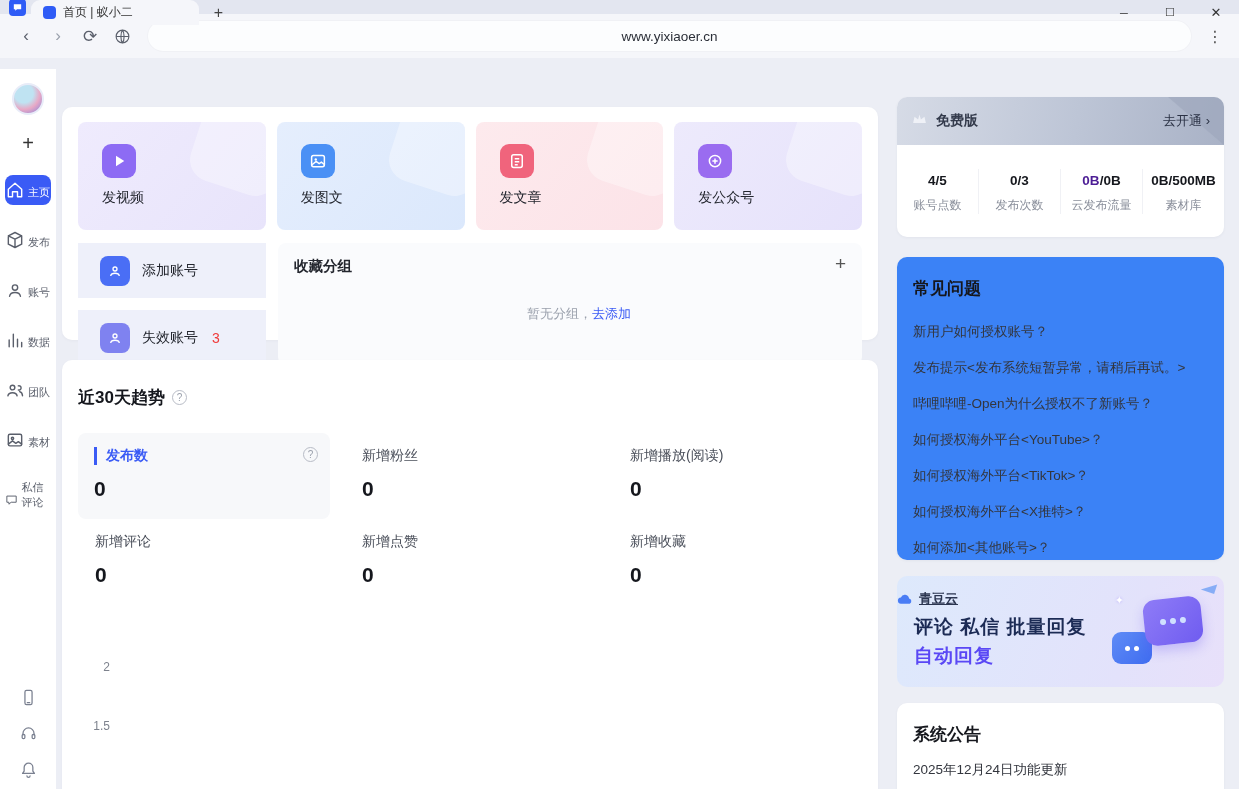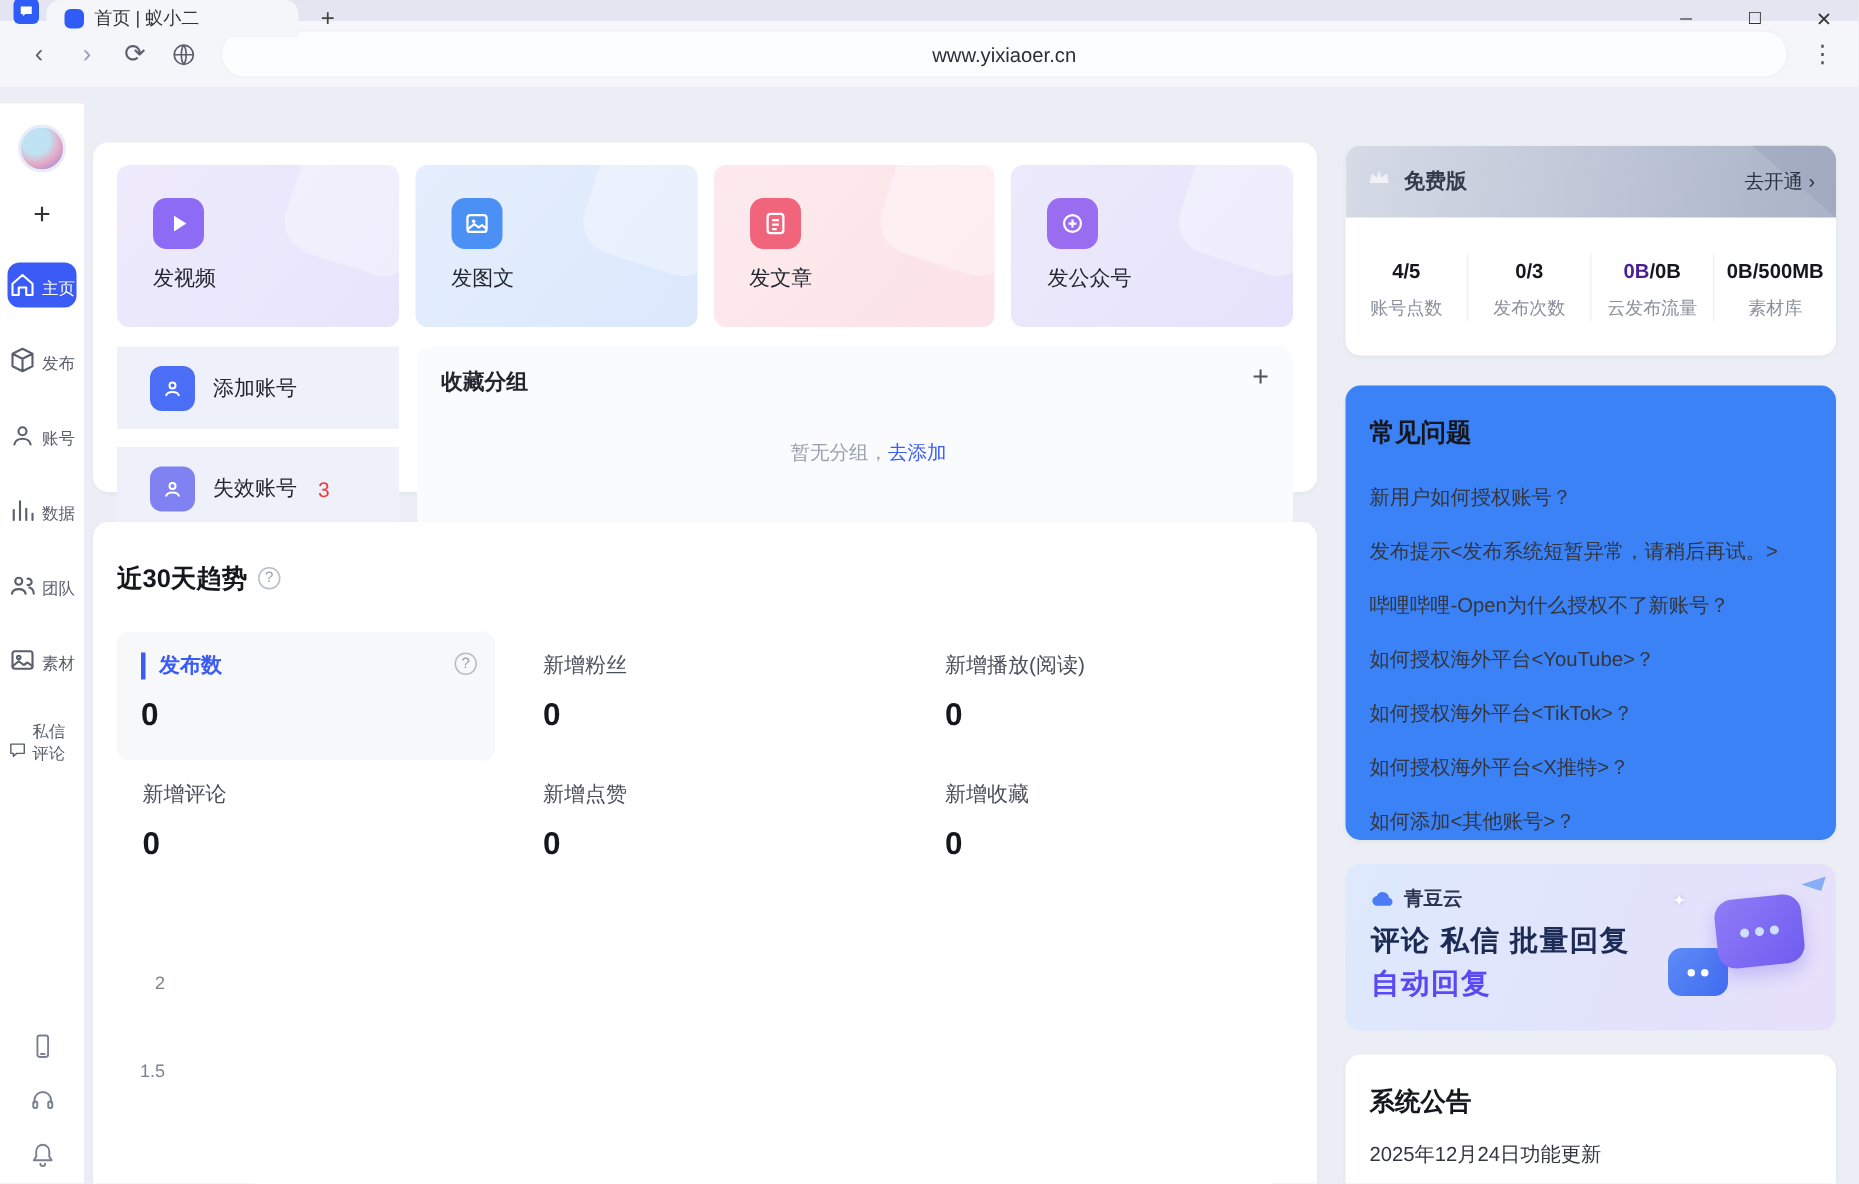--- a/index.html
+++ b/index.html
@@ -36,21 +36,21 @@
   .side-item { margin-top:20px; width:46px; display:flex; flex-direction:row; align-items:flex-end; gap:3px; font-size:11px; color:#5a5f6b; cursor:pointer; padding:5px 0; border-radius:8px; }
   .side-item svg { width:20px; height:20px; stroke:#5a5f6b; fill:none; stroke-width:1.7; stroke-linecap:round; stroke-linejoin:round; }
   .side-item.active { background:#3a5bf5; color:#fff; }
   .side-item.active svg { stroke:#fff; }
   .side-bottom { position:absolute; bottom:10px; left:0; width:56px; display:flex; flex-direction:column; align-items:center; gap:17px; }
   .side-bottom svg { width:19px; height:19px; stroke:#7a8090; fill:none; stroke-width:1.6; stroke-linecap:round; stroke-linejoin:round; cursor:pointer; }
 
   
   .main-col { position:absolute; left:6px; top:26px; width:816px; }
   .card { background:#fff; border-radius:10px; box-shadow:0 1px 3px rgba(40,50,80,0.04); }
-  .top-card { height:233px; padding:15px 16px; }
+  .top-card { height:233px; padding:15px 16px;margin-top:12px; }
   .quick-row { display:flex; gap:11px; }
   .quick-card { flex:1; height:108px; border-radius:8px; padding:22px 0 0 24px; cursor:pointer; position:relative; overflow:hidden; }
   .quick-card .qicon { width:34px; height:34px; border-radius:9px; display:flex; align-items:center; justify-content:center; }
   .quick-card .qicon svg { width:18px; height:18px; }
   .quick-card .qlabel { margin-top:11px; font-size:14px; color:#23262e; }
   .qc-video { background:linear-gradient(130deg,#efeBfd 0%,#e8e4fb 100%); }
   .qc-video .qicon { background:#8d6bf4; }
   .qc-image { background:linear-gradient(130deg,#e5eefd 0%,#dbe8fc 100%); }
   .qc-image .qicon { background:#4a90f5; }
   .qc-article { background:linear-gradient(130deg,#fdeaed 0%,#fce3e8 100%); }
@@ -102,21 +102,21 @@
   .pv { font-size:13.5px; font-weight:bold; color:#15171d; }
   .pv .hl { color:#4c1d95; }
   .pl { margin-top:9px; font-size:12px; color:#8a8f9b; }
 
   .faq-card { margin-top:20px; height:303px; padding:20px 16px 0 16px; background:#3b82f6; border-radius:10px; box-shadow:0 1px 3px rgba(40,50,80,0.05); }
   .sec-title { font-size:17px; font-weight:bold; color:#15171d; }
   .faq-list { margin-top:14px; }
   .faq-item { font-size:13.5px; color:#33363e; height:36px; line-height:36px; white-space:nowrap; overflow:hidden; cursor:pointer; }
 
   .banner { margin-top:16px; height:111px; border-radius:10px; background:linear-gradient(110deg,#dde9fc 0%,#e3e2fb 70%,#e8e0fa 100%); position:relative; overflow:hidden; cursor:pointer; }
-  .banner-logo { position:absolute; left:17px; top:14px; display:flex; align-items:center; gap:5px; font-size:13px; font-weight:bold; color:#2b3550; }
+  .banner-logo { position:absolute; left:0; top:14px; display:flex; align-items:center; gap:5px; font-size:13px; font-weight:bold; color:#2b3550;text-decoration:underline; }
   .banner-logo svg { width:17px; height:13px; }
   .banner-l1 { position:absolute; left:17px; top:38px; font-size:19px; font-weight:bold; color:#1c2b55; letter-spacing:1px; }
   .banner-l2 { position:absolute; left:17px; top:67px; font-size:19px; font-weight:bold; color:#5a48f5; letter-spacing:1px; }
   .bubble { position:absolute; border-radius:12px; display:flex; align-items:center; justify-content:center; gap:4px; }
   .bubble i { width:6px; height:6px; border-radius:50%; background:#fff; display:block; }
   .bubble.b1 { right:22px; top:22px; width:58px; height:46px; background:linear-gradient(135deg,#8f7cf7,#6f5cf0); transform:rotate(-6deg); box-shadow:0 6px 12px rgba(90,72,245,.25); }
   .bubble.b1 i { background:#cfe0ff; }
   .bubble.b2 { right:72px; top:56px; width:40px; height:32px; background:linear-gradient(135deg,#5f8cf6,#3f6cf0); border-radius:9px; }
   .bubble.b2 i { width:5px; height:5px; }
   .spark { position:absolute; right:100px; top:18px; color:#fff; font-size:11px; text-shadow:0 0 3px #b9aef9; }

